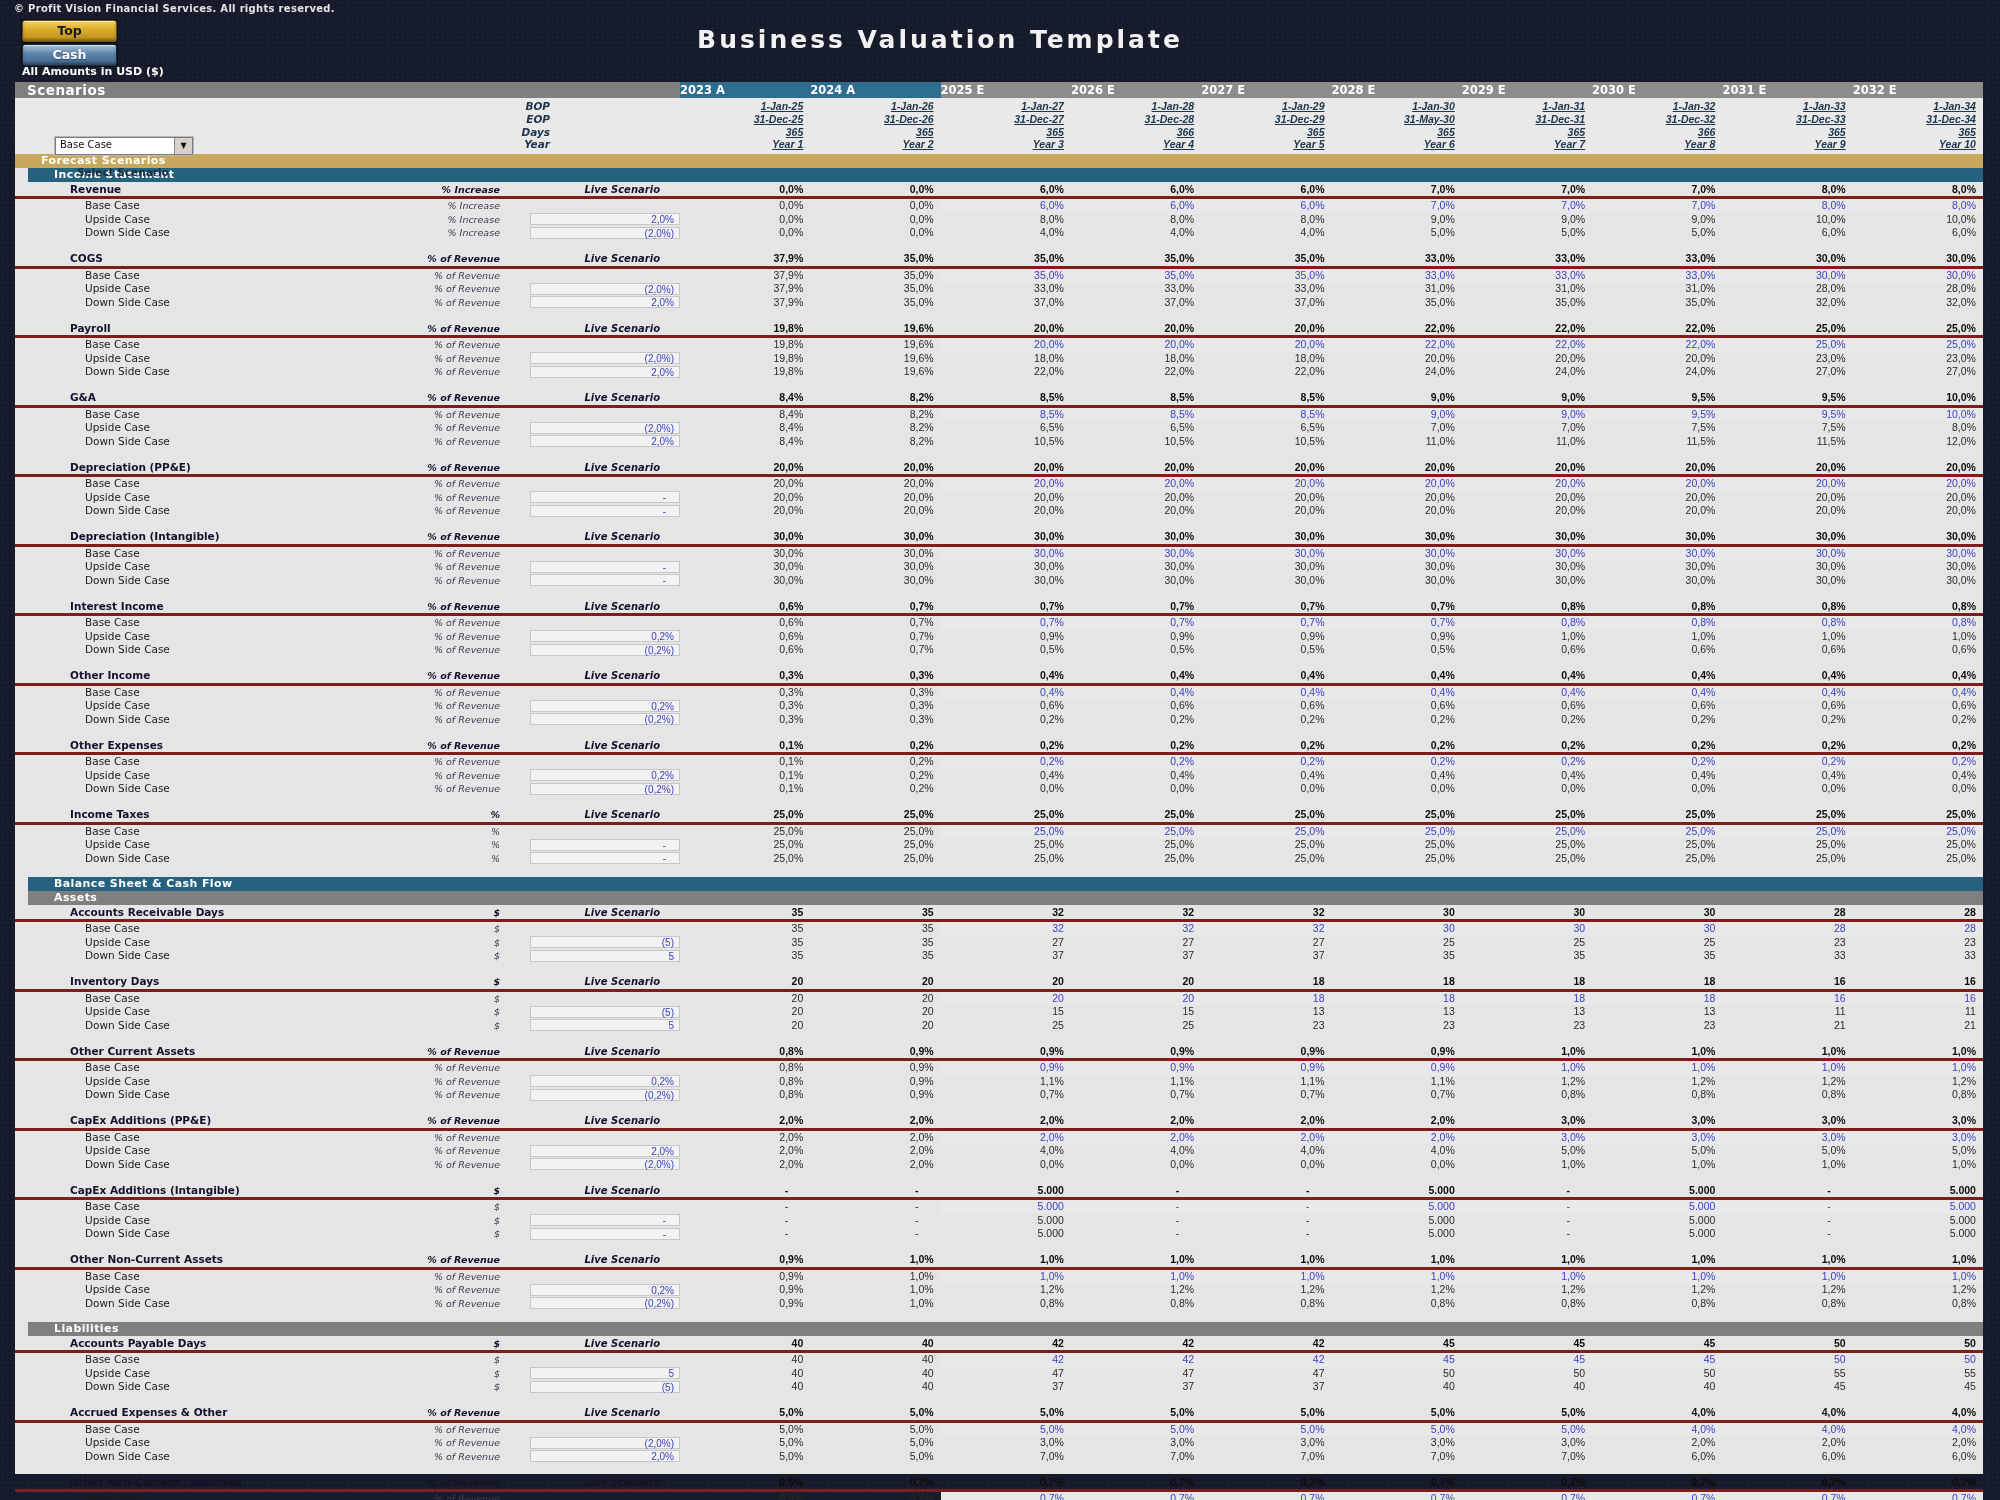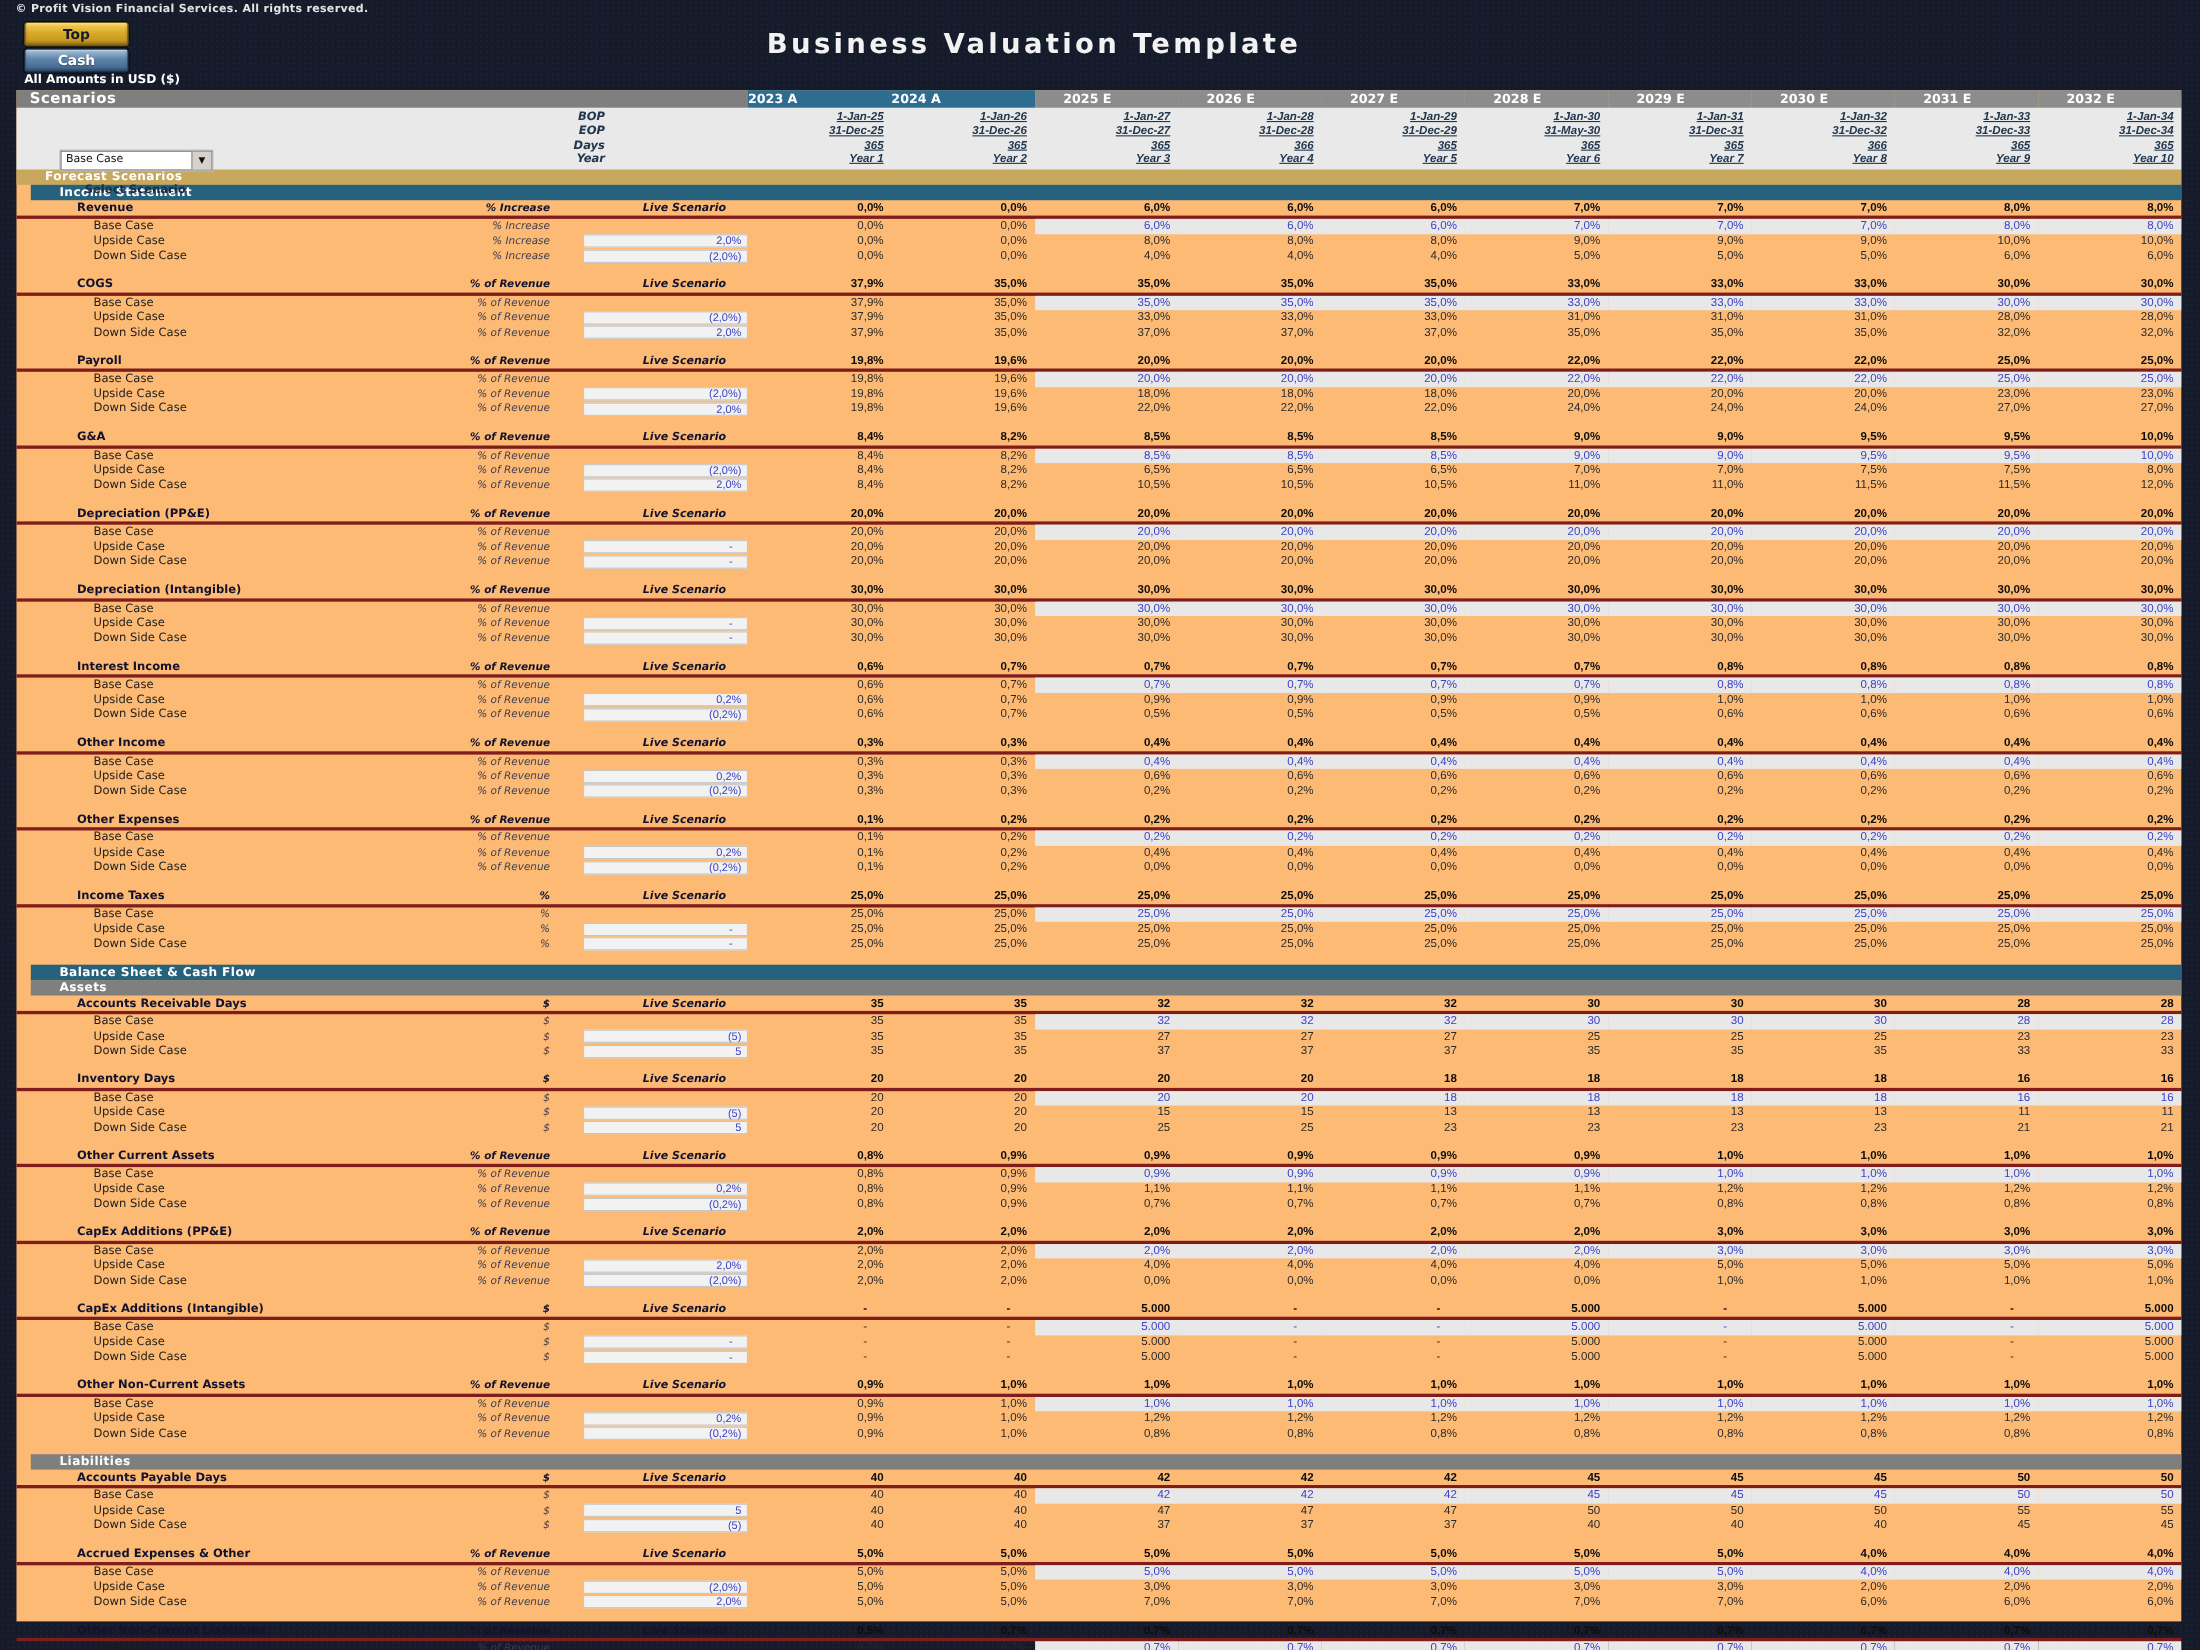--- a/index.html
+++ b/index.html
@@ -13,35 +13,35 @@
   .copyright{position:absolute;left:14px;top:3px;font-size:10px;font-weight:600;color:#e3e3e3;letter-spacing:.3px;}
   .page-title{position:absolute;left:0;top:25px;width:1880px;text-align:center;
     font-size:25px;font-weight:bold;color:#f2f2f2;letter-spacing:3px;}
   .nav-btn{position:absolute;left:22px;width:93px;height:20px;border-radius:3px;
     font-size:12.5px;font-weight:bold;text-align:center;line-height:20px;cursor:pointer;
     box-shadow:0 0 0 1px #0a0d14, inset 0 1px 1px rgba(255,255,255,.55), inset 0 -2px 3px rgba(0,0,0,.35);}
   .btn-top{top:20px;background:linear-gradient(#f6d35c,#d9a929 45%,#c2921d);color:#141a2a;border:1px solid #6b5512;}
   .btn-home{top:44px;background:linear-gradient(#a9c3dc,#5d83a9 45%,#3f648c);color:#ffffff;border:1px solid #1c2c40;text-shadow:0 1px 1px rgba(0,0,0,.4);}
   .amounts-note{position:absolute;left:22px;top:65px;font-size:11px;font-weight:bold;color:#ffffff;}
 
-  .sheet{position:absolute;left:15px;top:82px;width:1968px;height:1392px;background:#fdba74;}
+  .sheet{position:absolute;left:15px;top:82px;width:1968px;height:1392px;background:#e5e5e5;}
 
   
   .r{display:flex;padding-left:30px;align-items:center;}
   .c-label{width:335px;box-sizing:border-box;}
   .c-unit{width:120px;box-sizing:border-box;text-align:right;}
   .c-live{width:180px;box-sizing:border-box;text-align:right;}
   .c-val{width:130.3px;box-sizing:border-box;text-align:right;padding-right:7px;}
 
   
   .scen-band{display:flex;height:16px;line-height:16px;}
   .scen-title{width:665px;background:#7f7f7f;color:#fff;font-size:13.5px;font-weight:bold;padding-left:12px;box-sizing:border-box;letter-spacing:.5px;}
   .yr{width:130.3px;box-sizing:border-box;padding-right:9px;color:#fff;font-size:11.5px;font-weight:bold;}
   .yr.act{background:#2e6d90;}
-  .yr.est{background:#8c8c8c;padding-left:26px;}
+  .yr.est{background:#8c8c8c;}
 
   .meta-area{background:#e9e9e9;padding-top:2px;padding-bottom:3px;position:relative;}
   .meta-row{height:12.8px;line-height:12.8px;}
   .meta-label{width:635px;text-align:right;padding-right:130px;box-sizing:border-box;
     font-size:10.5px;font-weight:bold;font-style:italic;color:#21374e;}
   .meta-val{font-size:10.5px;font-weight:bold;font-style:italic;color:#21374e;font-family:"Liberation Sans",sans-serif;text-decoration:underline;}
   .select-label{position:absolute;left:62px;top:24px;font-size:10.5px;font-weight:bold;color:#1d2f44;margin-top:44px;}
   .dropdown{position:absolute;left:40px;top:39px;width:136px;height:16px;background:#fff;
     border:1px solid #7a7a7a;box-shadow:0 0 0 1px #b9b9b9;display:flex;cursor:pointer;}
   .dropdown-value{flex:1;font-size:10px;line-height:14px;padding-left:4px;color:#111;}

